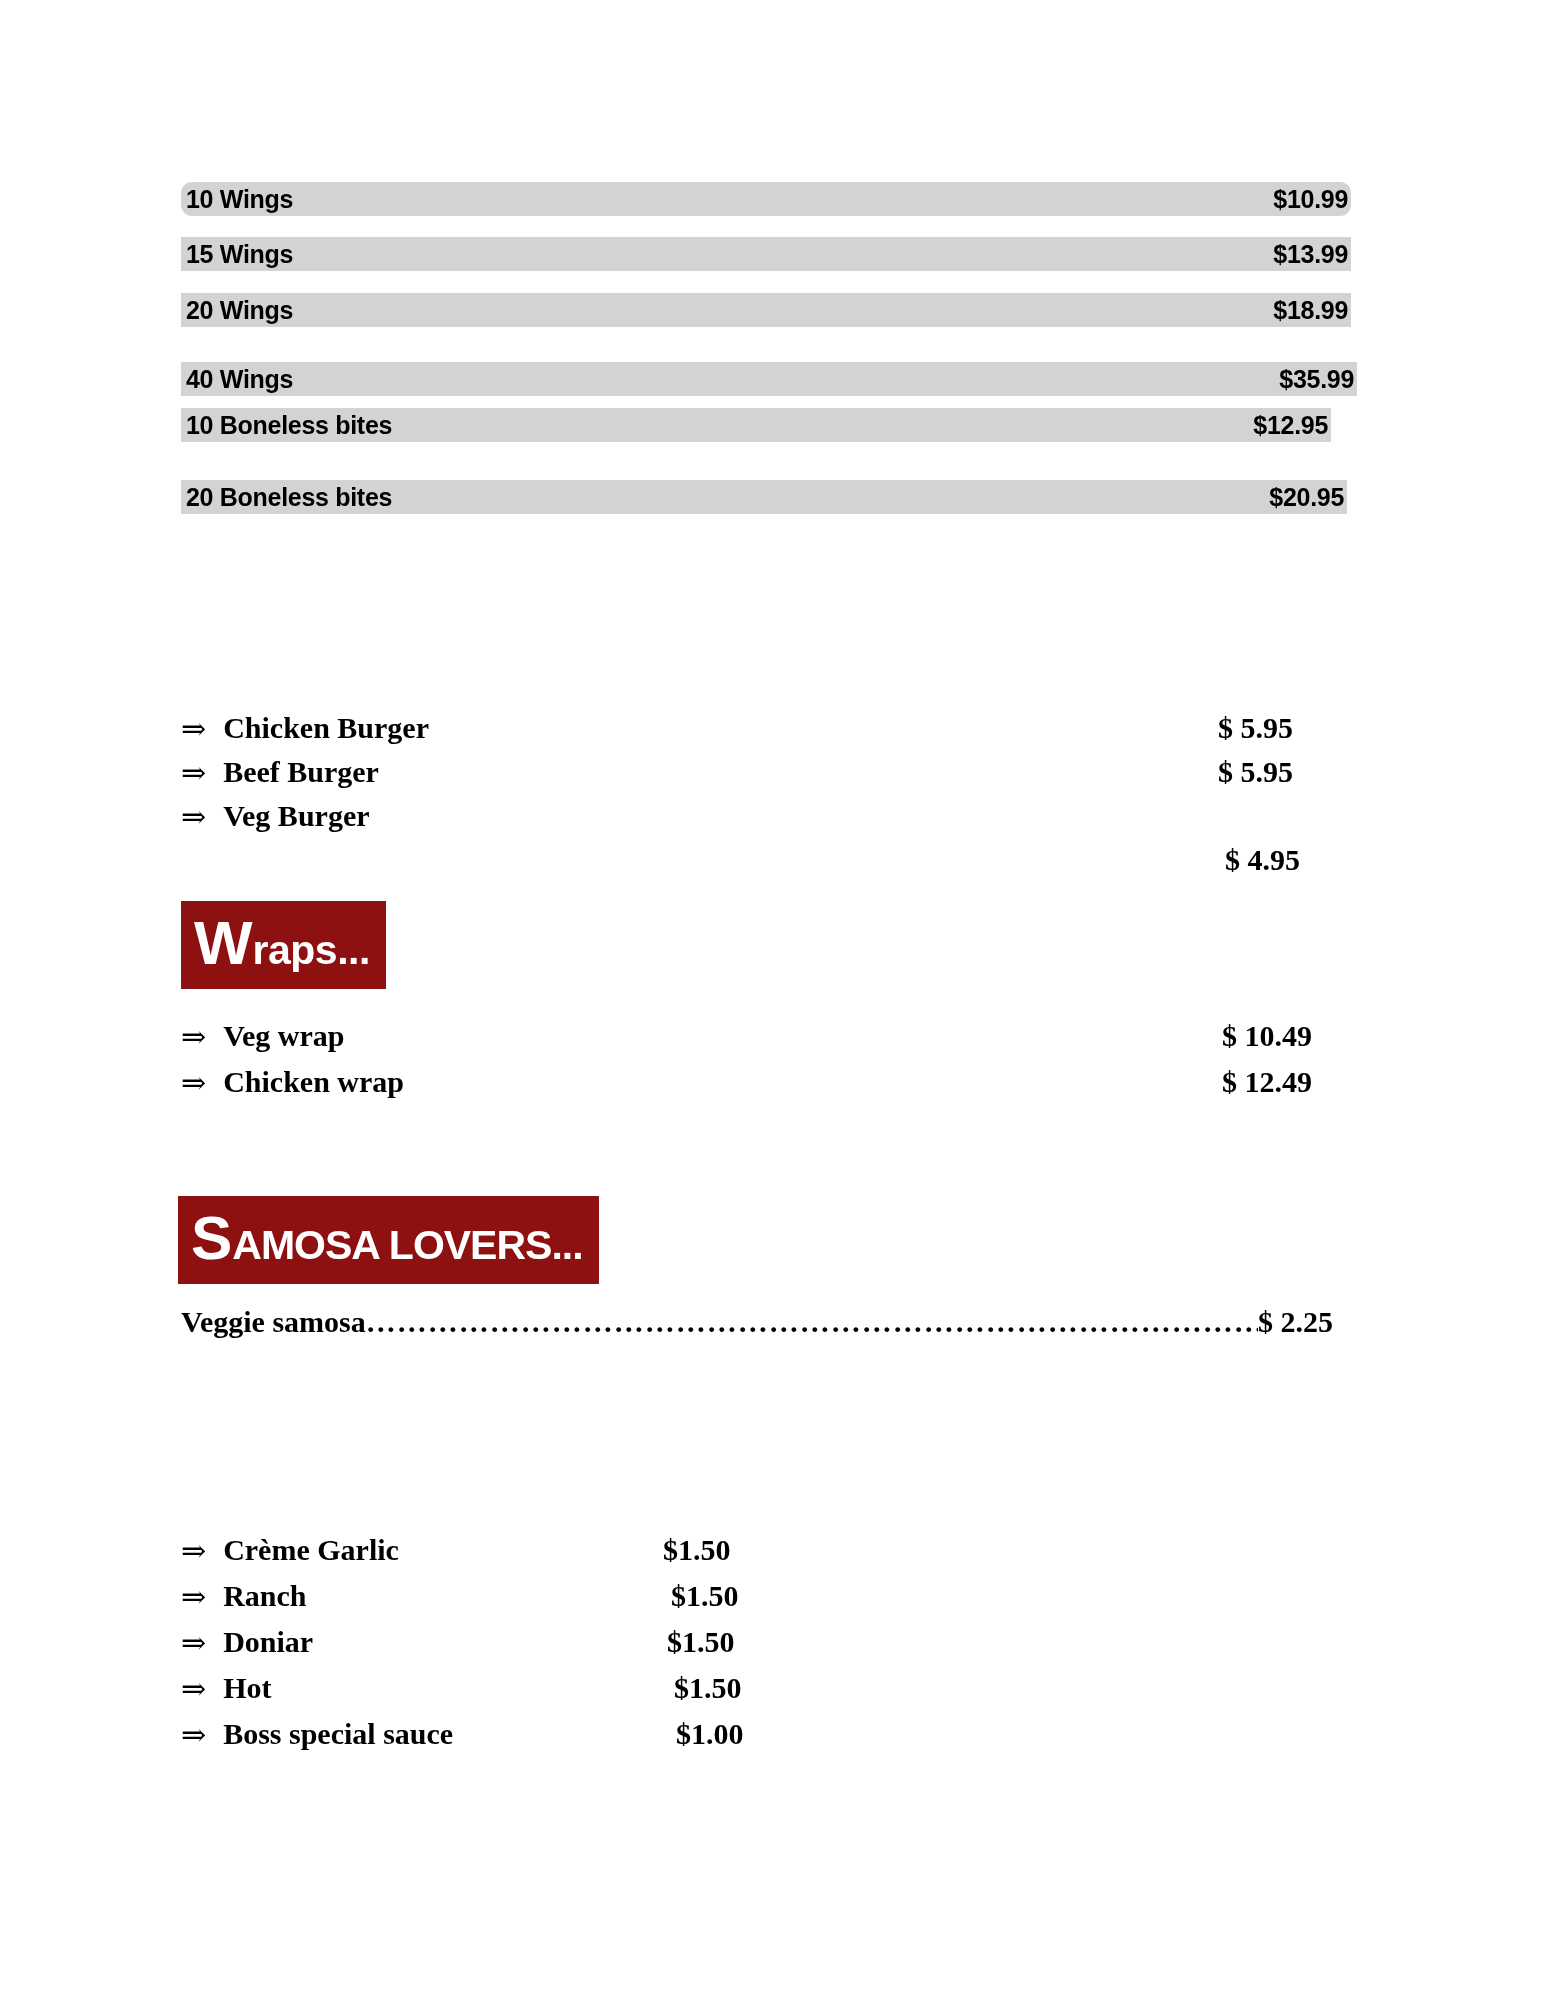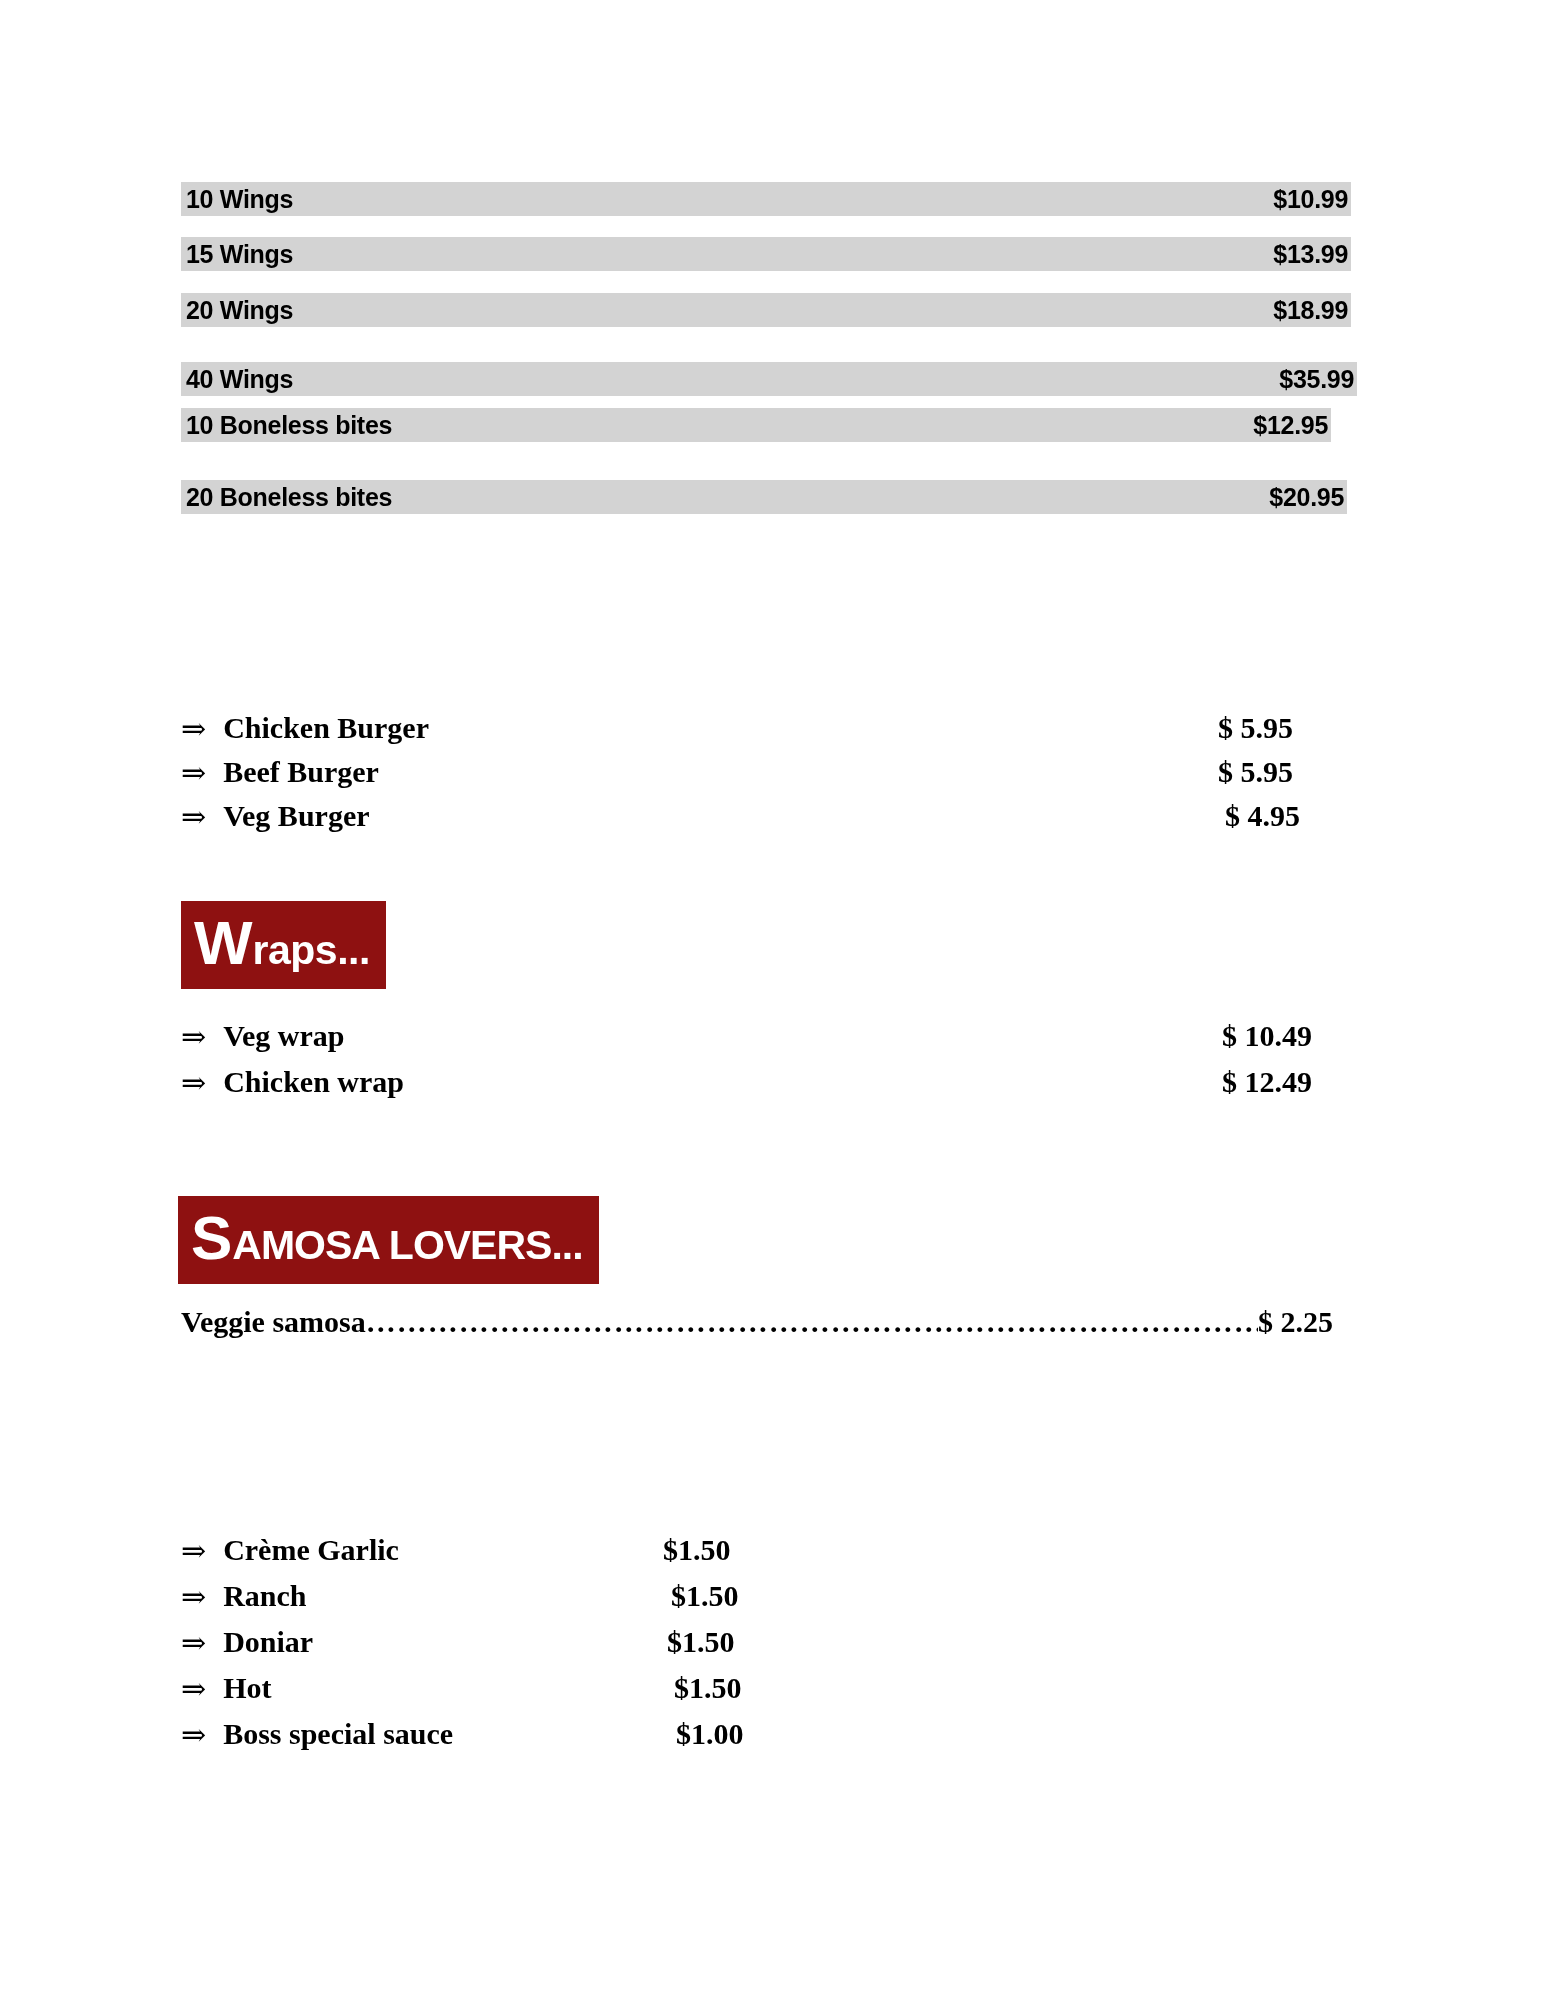--- a/index.html
+++ b/index.html
@@ -18,21 +18,21 @@
     left:181px;height:34px;
     background:#d3d3d3;
     display:flex;justify-content:space-between;align-items:center;
     font-family:"Liberation Sans", sans-serif;
     font-weight:bold;font-size:25px;line-height:34px;
     padding:0 3px 0 5px;box-sizing:border-box;
     letter-spacing:-0.3px;
   }
   .shade-row .row-label{white-space:nowrap;}
   .shade-row .row-price{white-space:nowrap;}
-  .r1{top:182px;width:1170px;}
+  .r1{top:182px;width:1170px;border-radius:11px;}
   .r2{top:237px;width:1170px;}
   .r3{top:293px;width:1170px;}
   .r4{top:350px;width:1176px;margin-top:12px;}
   .r5{top:408px;width:1150px;gap:10px;}
   .r6{top:480px;width:1166px;}
 
   
   .section-header{
     position:absolute;
     left:181px;height:88px;line-height:84px;
@@ -67,21 +67,21 @@
   }
   .menu-price{
     position:absolute;height:44px;
     display:flex;align-items:center;
     font-family:"Liberation Serif","DejaVu Serif", serif;
     font-weight:bold;font-size:30px;
     white-space:nowrap;
   }
   
   .b1{top:706px;} .b2{top:750px;} .b3{top:794px;}
-  .pb1{top:706px;left:1218px;} .pb2{top:750px;left:1218px;} .pb3{top:794px;left:1225px;}
+  .pb1{top:706px;left:1218px;} .pb2{top:750px;left:1218px;} .pb3{top:838px;left:1225px;}
   
   .w1{top:1014px;} .w2{top:1060px;}
   .pw1{top:1014px;left:1222px;} .pw2{top:1060px;left:1222px;}
   
   .d1{top:1528px;} .d2{top:1574px;} .d3{top:1620px;} .d4{top:1666px;} .d5{top:1712px;}
   .pd1{top:1528px;left:663px;} .pd2{top:1574px;left:671px;} .pd3{top:1620px;left:667px;}
   .pd4{top:1666px;left:674px;} .pd5{top:1712px;left:676px;}
 
   
   .leader-line{

